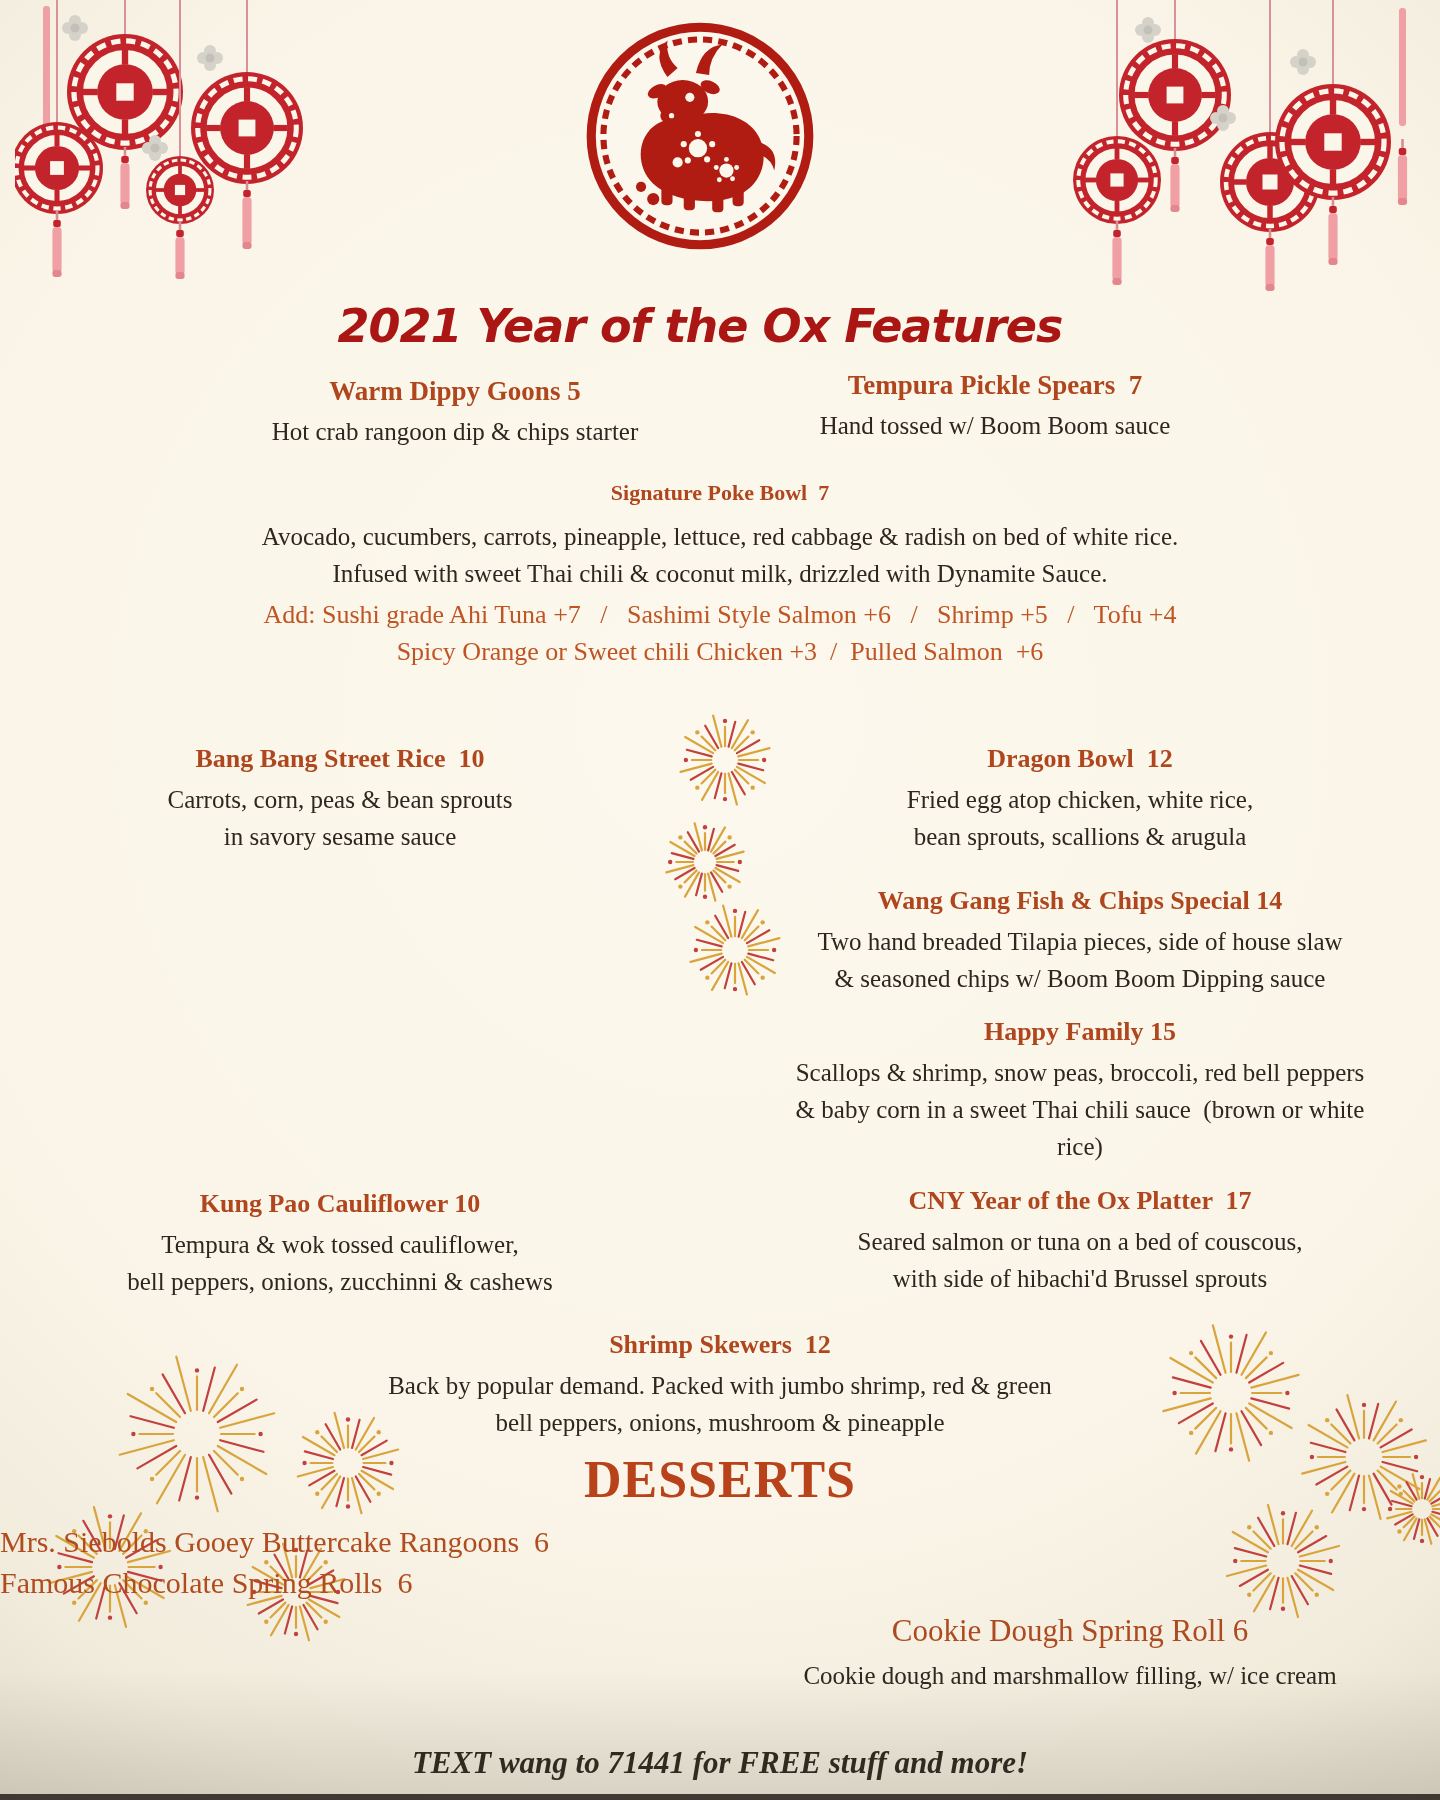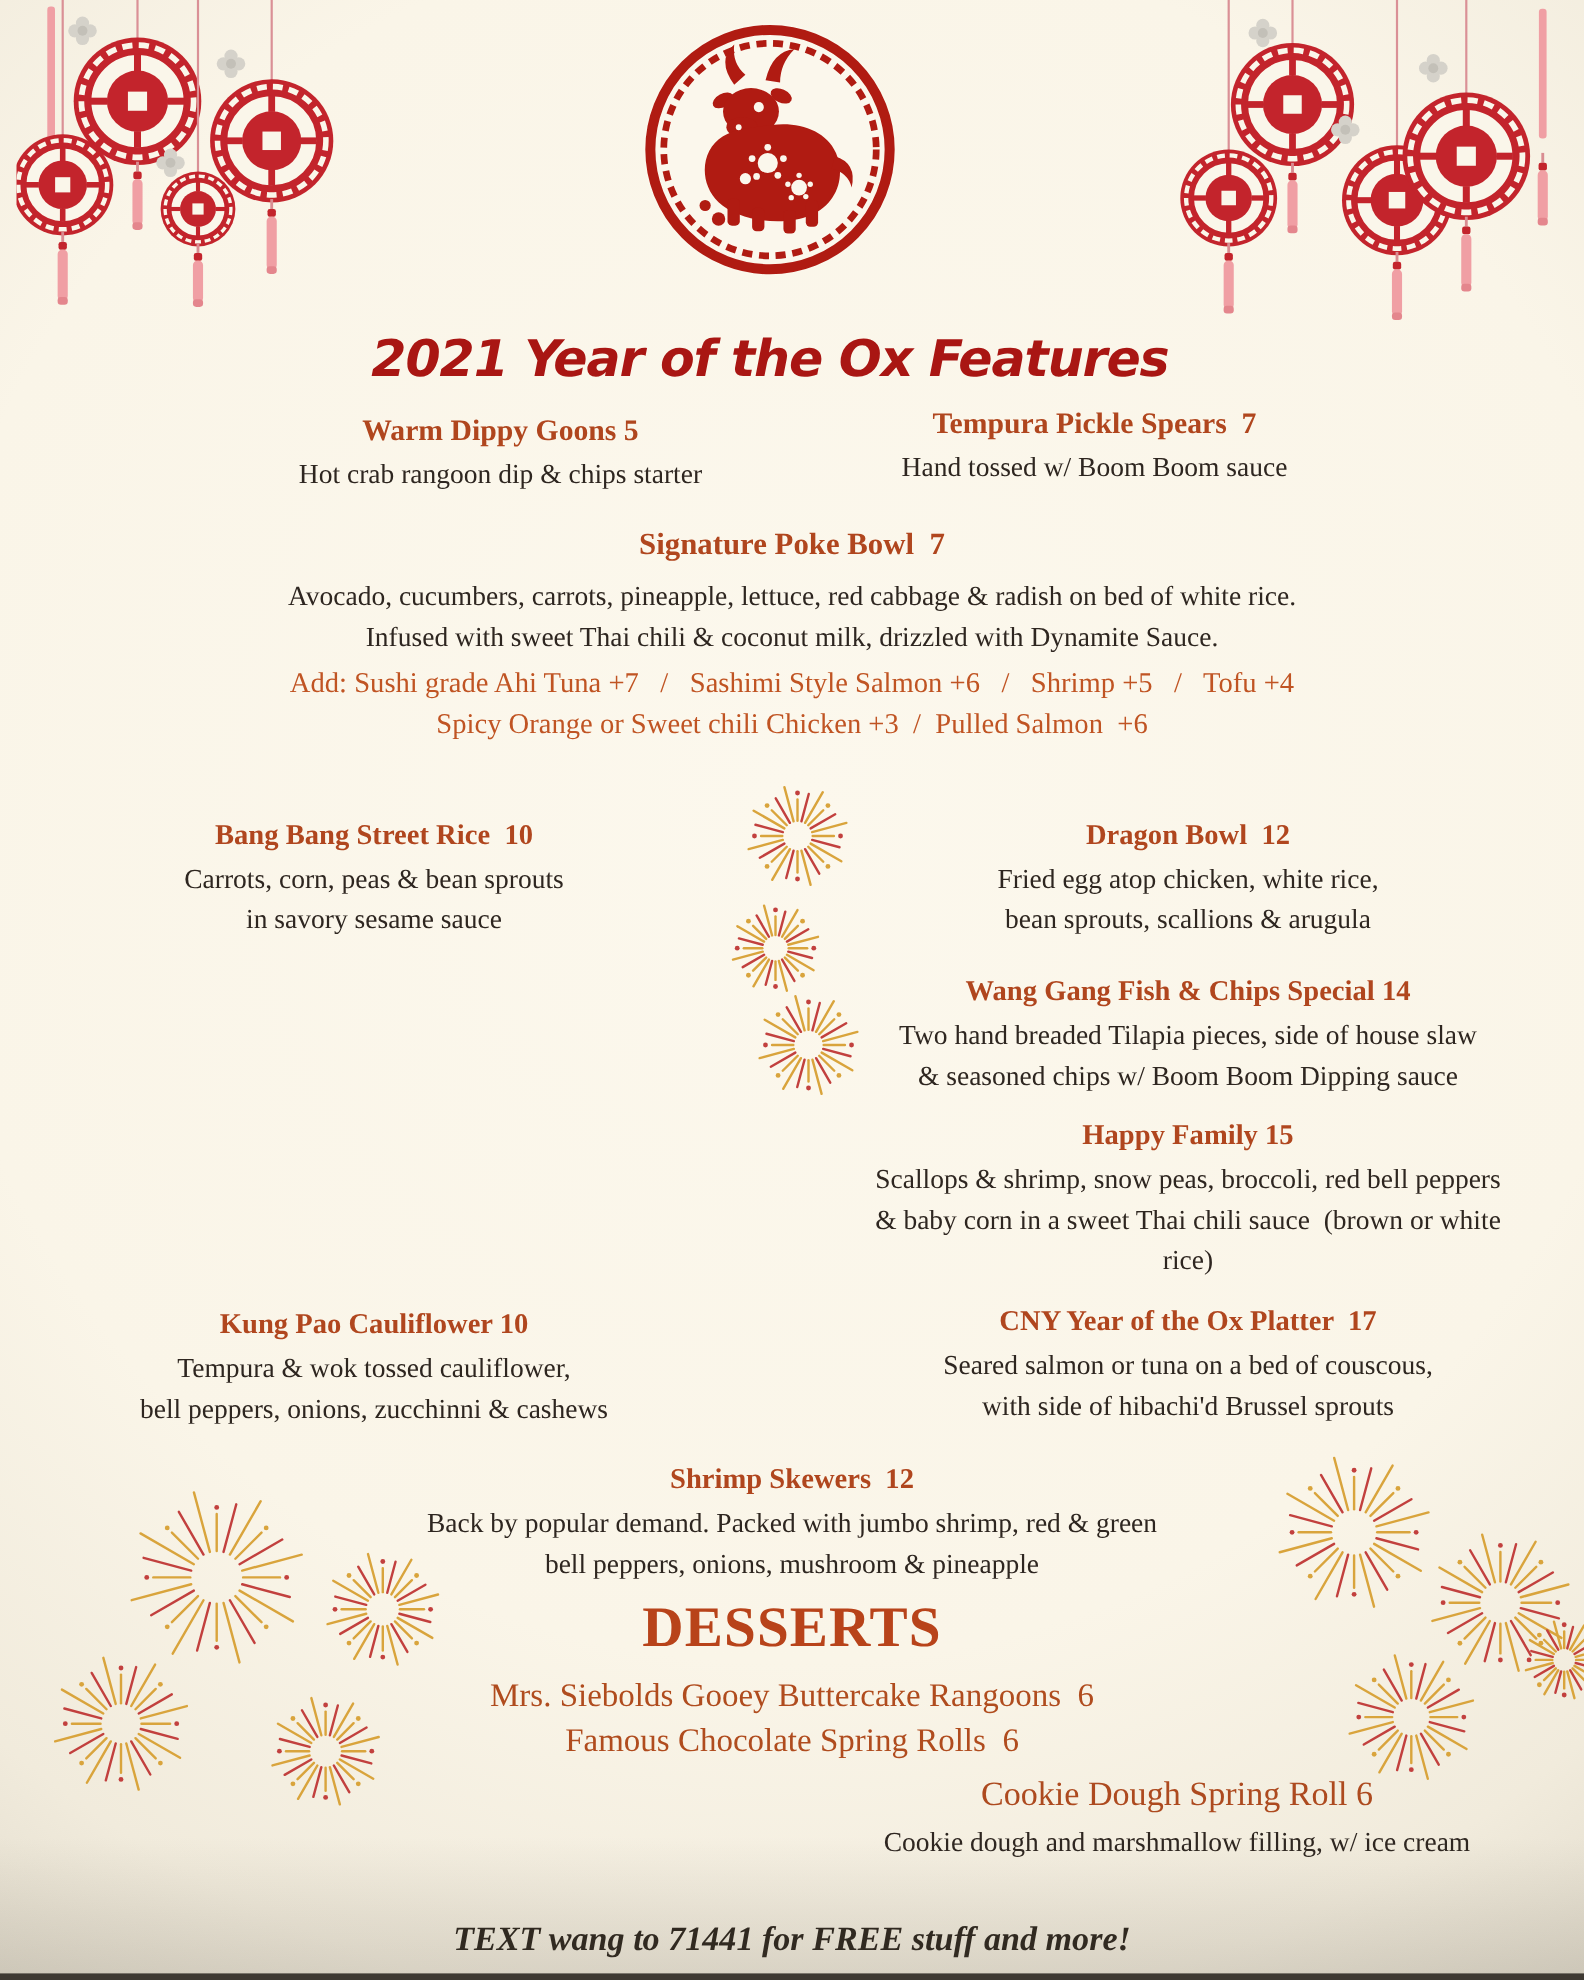--- a/index.html
+++ b/index.html
@@ -7,25 +7,25 @@
     background:radial-gradient(100% 80% at 50% 40%, #fcf8ed 0%, #faf5e8 55%, #f1ebdc 78%, #e0dacb 93%, #cdc7b8 100%);
     font-family:"Liberation Serif",serif;}
   .abs{position:absolute;}
   .title{left:0;top:299px;width:1400px;text-align:center;
     font-family:"DejaVu Sans",sans-serif;font-style:italic;font-weight:bold;
     font-size:46px;color:#a91613;letter-spacing:-1px;}
   .item{text-align:center;}
   .item h3{margin:0 0 7px 0;font-size:26px;font-weight:bold;color:#b0461e;white-space:pre;}
   .item p{margin:0;font-size:25px;line-height:37px;color:#2e2620;white-space:pre;}
   .starter h3{font-size:27px;margin-bottom:6px;}
-  .poke h3{font-size:28px;margin-bottom:12px;}
+  .poke h3{font-size:22px;margin-bottom:12px;}
   .poke .addons{margin:4px 0 0 0;color:#c05423;font-size:26px;line-height:37px;white-space:pre;}
   .desserts-heading{left:0;top:1450px;width:1440px;text-align:center;
     font-size:52px;font-weight:bold;color:#b8431a;letter-spacing:1px;}
-  .featured{left:0;top:1521px;width:1440px;text-align:center;
+  .featured{left:0;top:1521px;width:1440px;
     font-size:30px;line-height:41px;color:#b04c1e;white-space:pre;}
   .bottom-item h3{font-weight:normal;font-size:31px;color:#ad4a1f;margin:0 0 8px 0;white-space:pre;}
   .bottom-item p{font-size:25px;}
   .footer{left:0;top:1745px;width:1440px;text-align:center;
     font-size:31px;font-weight:bold;font-style:italic;color:#261f17;}
   .decor{pointer-events:none;}
   .bottom-shade{left:0;bottom:0;width:1440px;height:130px;
     background:linear-gradient(rgba(110,103,90,0), rgba(110,103,90,0.20));}
   .bottom-line{left:0;bottom:0;width:1440px;height:6px;background:#3e3932;}
 </style>

